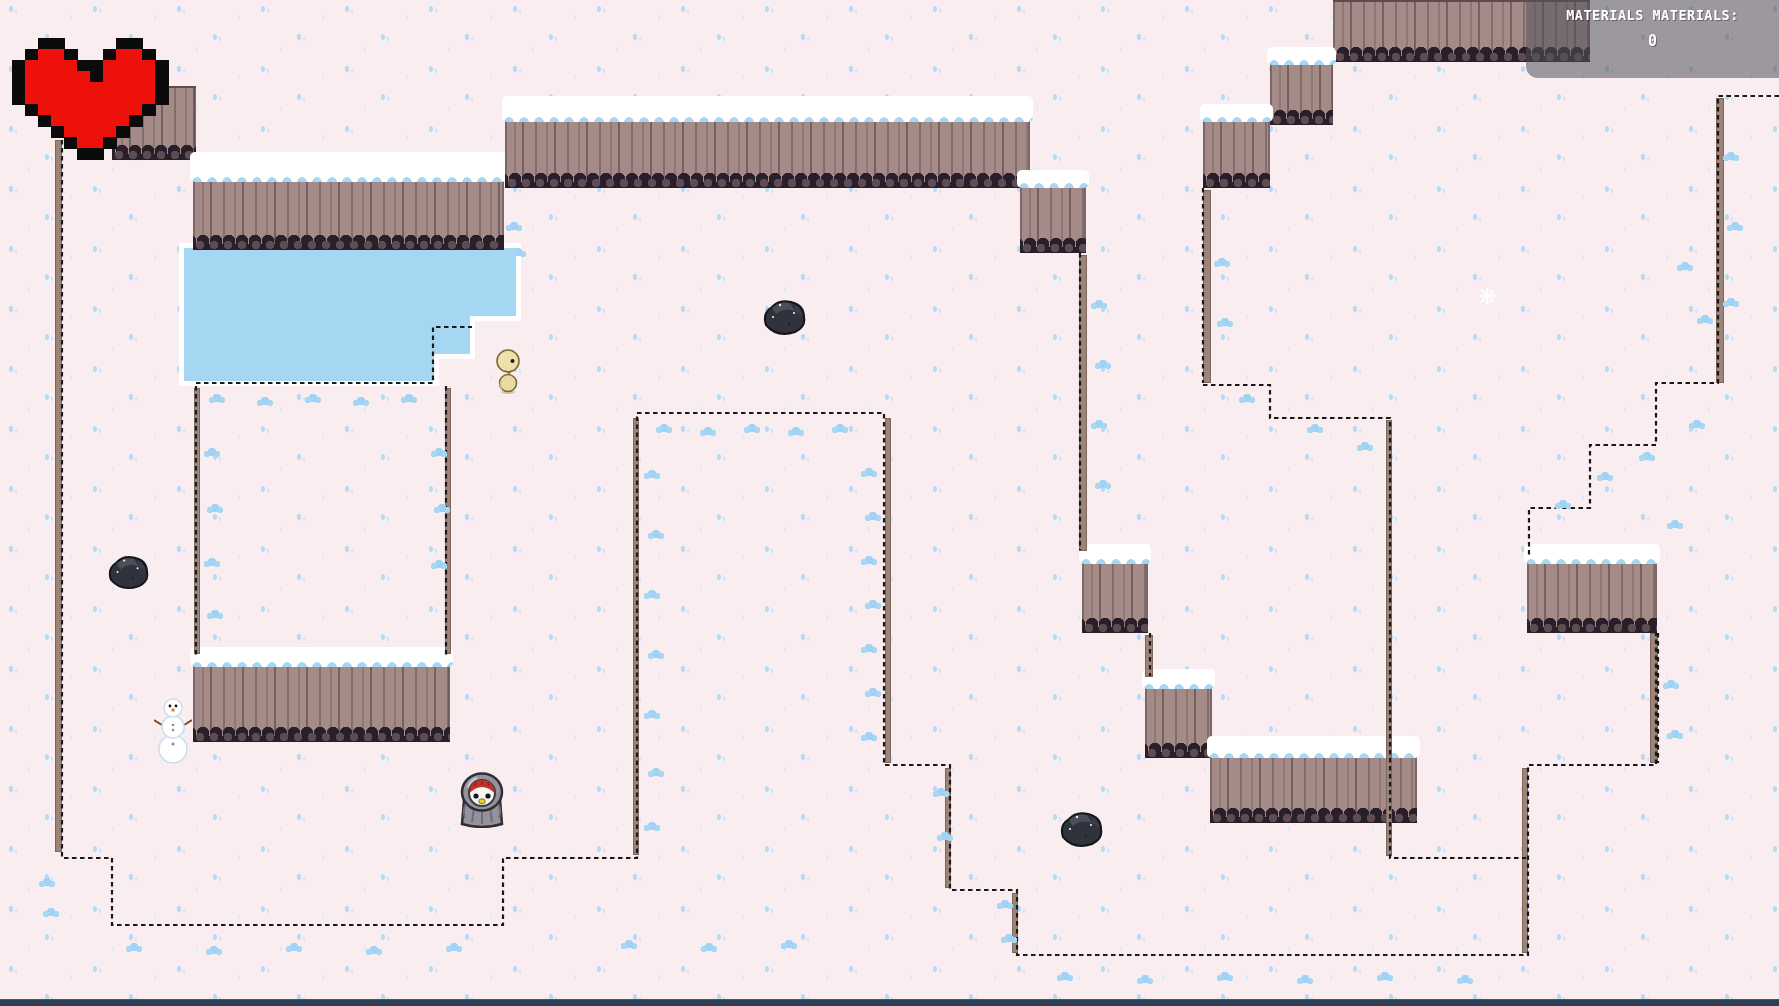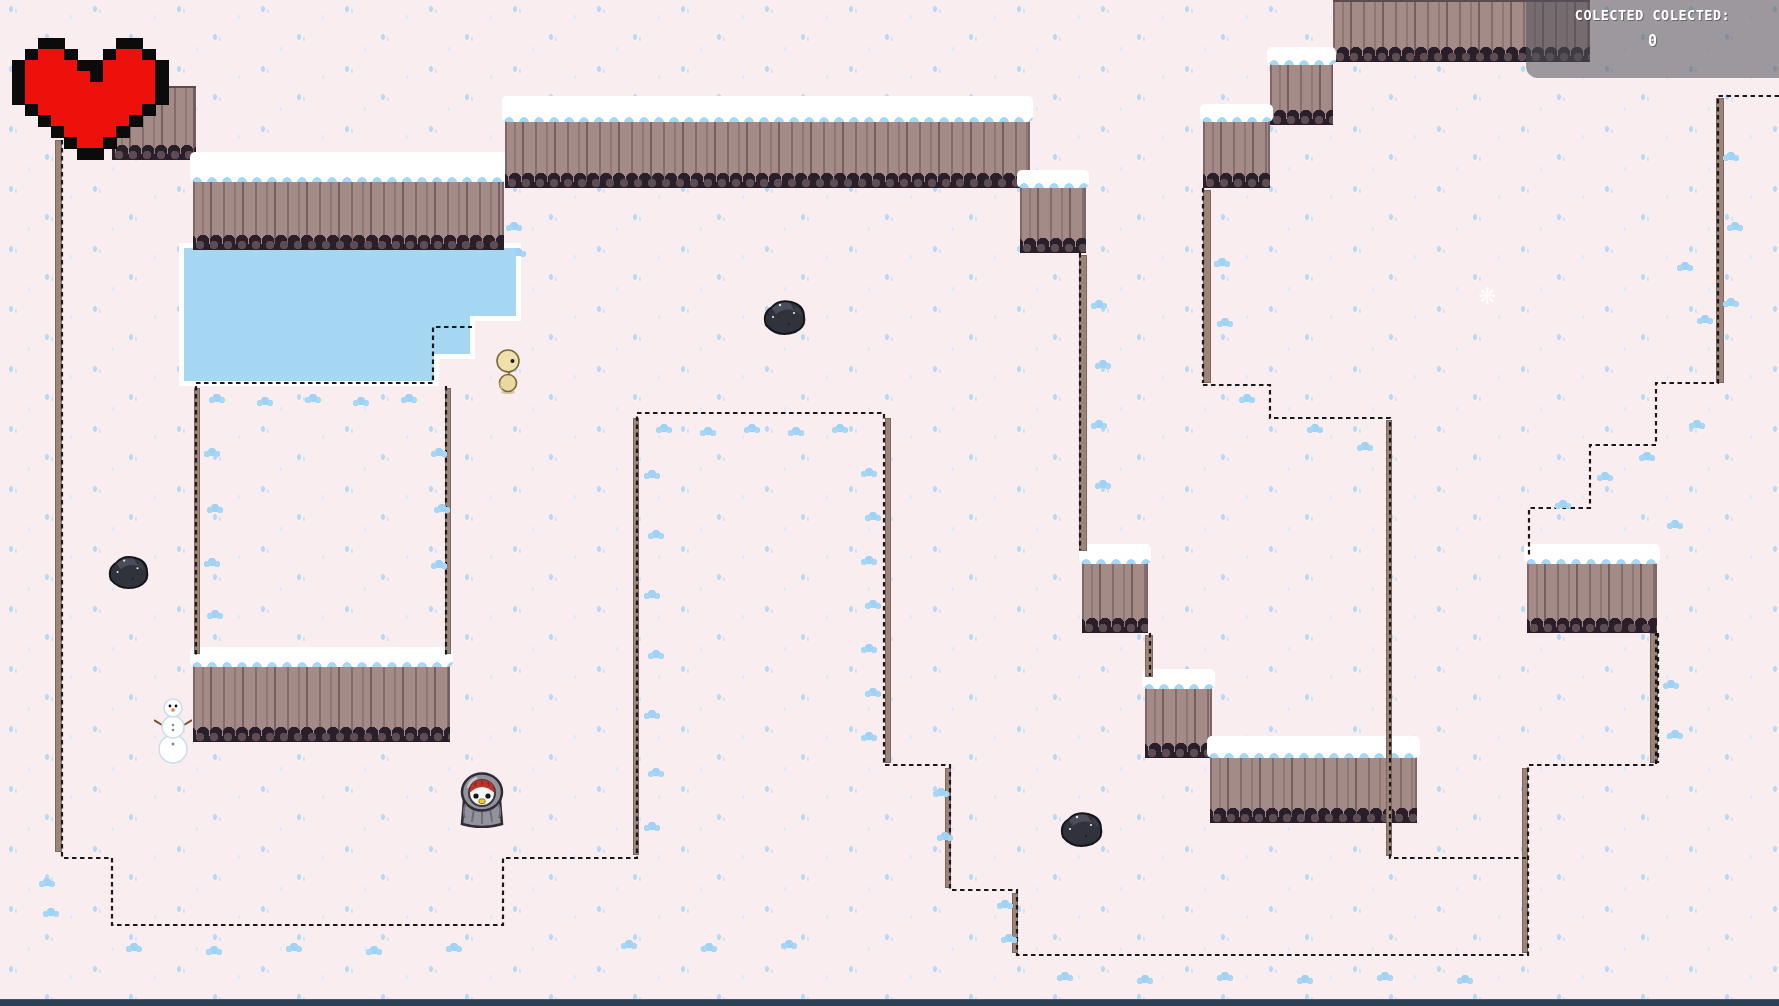--- a/index.html
+++ b/index.html
@@ -363,17 +363,17 @@
       <div class="px" style="left: 52px; top: 99px; width: 13.5px; height: 11.5px; background: rgb(11, 11, 11);"></div>
       <div class="px" style="left: 65px; top: 99px; width: 13.5px; height: 11.5px; background: rgb(238, 16, 11);"></div>
       <div class="px" style="left: 78px; top: 99px; width: 13.5px; height: 11.5px; background: rgb(238, 16, 11);"></div>
       <div class="px" style="left: 91px; top: 99px; width: 13.5px; height: 11.5px; background: rgb(11, 11, 11);"></div>
       <div class="px" style="left: 65px; top: 110px; width: 13.5px; height: 11.5px; background: rgb(11, 11, 11);"></div>
       <div class="px" style="left: 78px; top: 110px; width: 13.5px; height: 11.5px; background: rgb(11, 11, 11);"></div>
     </div>
   </div>
 
 <div id="panel" style="left: 1526px; top: 0px; width: 253px; height: 78px; background: rgba(80, 82, 90, 0.55);">
-  <div class="lbl">COLECTED COLECTED:</div>
+  <div class="lbl">MATERIALS MATERIALS:</div>
   <div class="val">0</div>
 </div>
 
 <div id="bottombar" style="background: rgb(43, 64, 84);"></div>
 
 </body></html>

